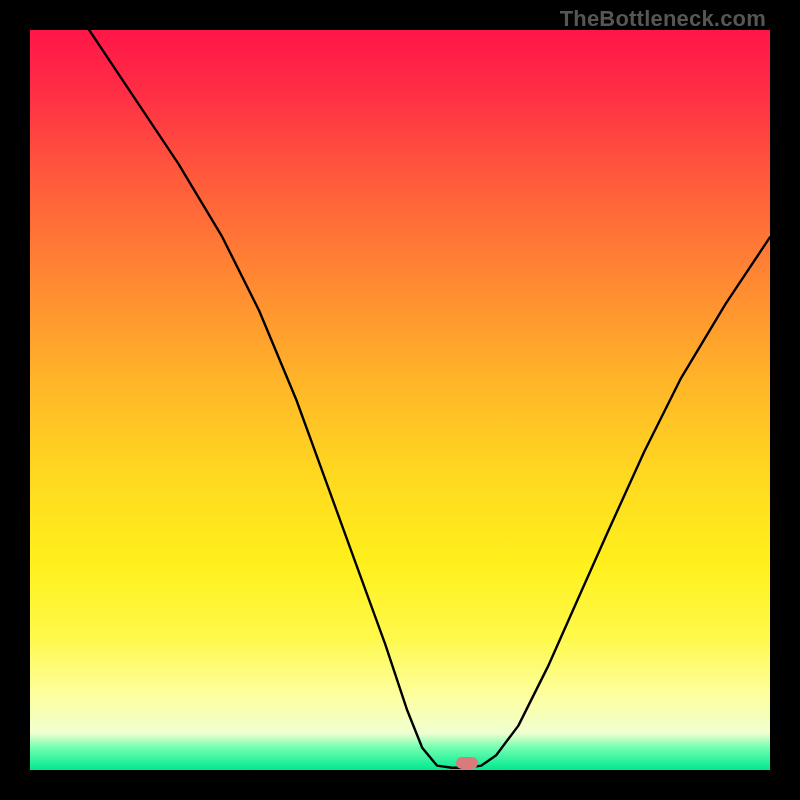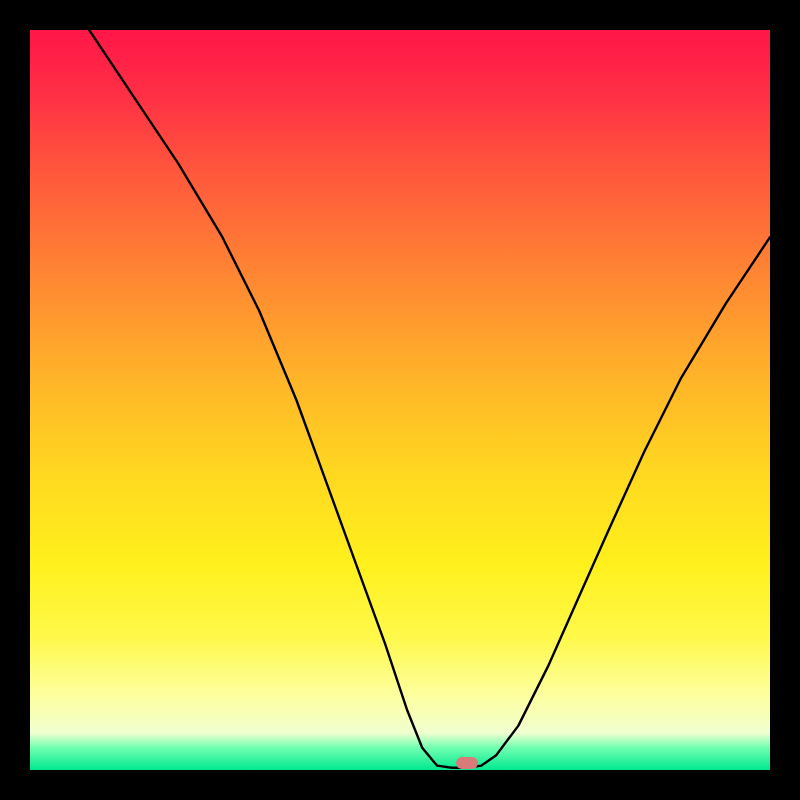--- a/index.html
+++ b/index.html
@@ -60,19 +60,20 @@
     width: 22px;
     height: 12px;
     background: #d97b7b;
     border-radius: 6px;
   }
 </style>
 </head>
 <body>
 
 <div class="chart-container">
+  <div class="watermark">TheBottleneck.com</div>
   <div class="plot-area">
     <svg class="curve-svg" viewBox="0 0 740 740" preserveAspectRatio="none">
       <path class="curve-path" d="M59.2 0.0 L103.6 66.6 L148.0 133.2 L192.4 207.2 L229.4 281.2 L266.4 370.0 L296.0 451.4 L325.6 532.8 L355.2 614.2 L377.4 680.8 L392.2 717.8 L407.0 735.6 L421.8 737.8 L436.6 737.8 L451.4 735.6 L466.2 725.2 L488.4 695.6 L518.0 636.4 L547.6 569.8 L577.2 503.2 L614.2 421.8 L651.2 347.8 L695.6 273.8 L740.0 207.2"></path>
     </svg>
     <div class="marker" style="left: 425.6px; top: 727.34px;"></div>
   </div>
 </div>
 
 </body></html>

